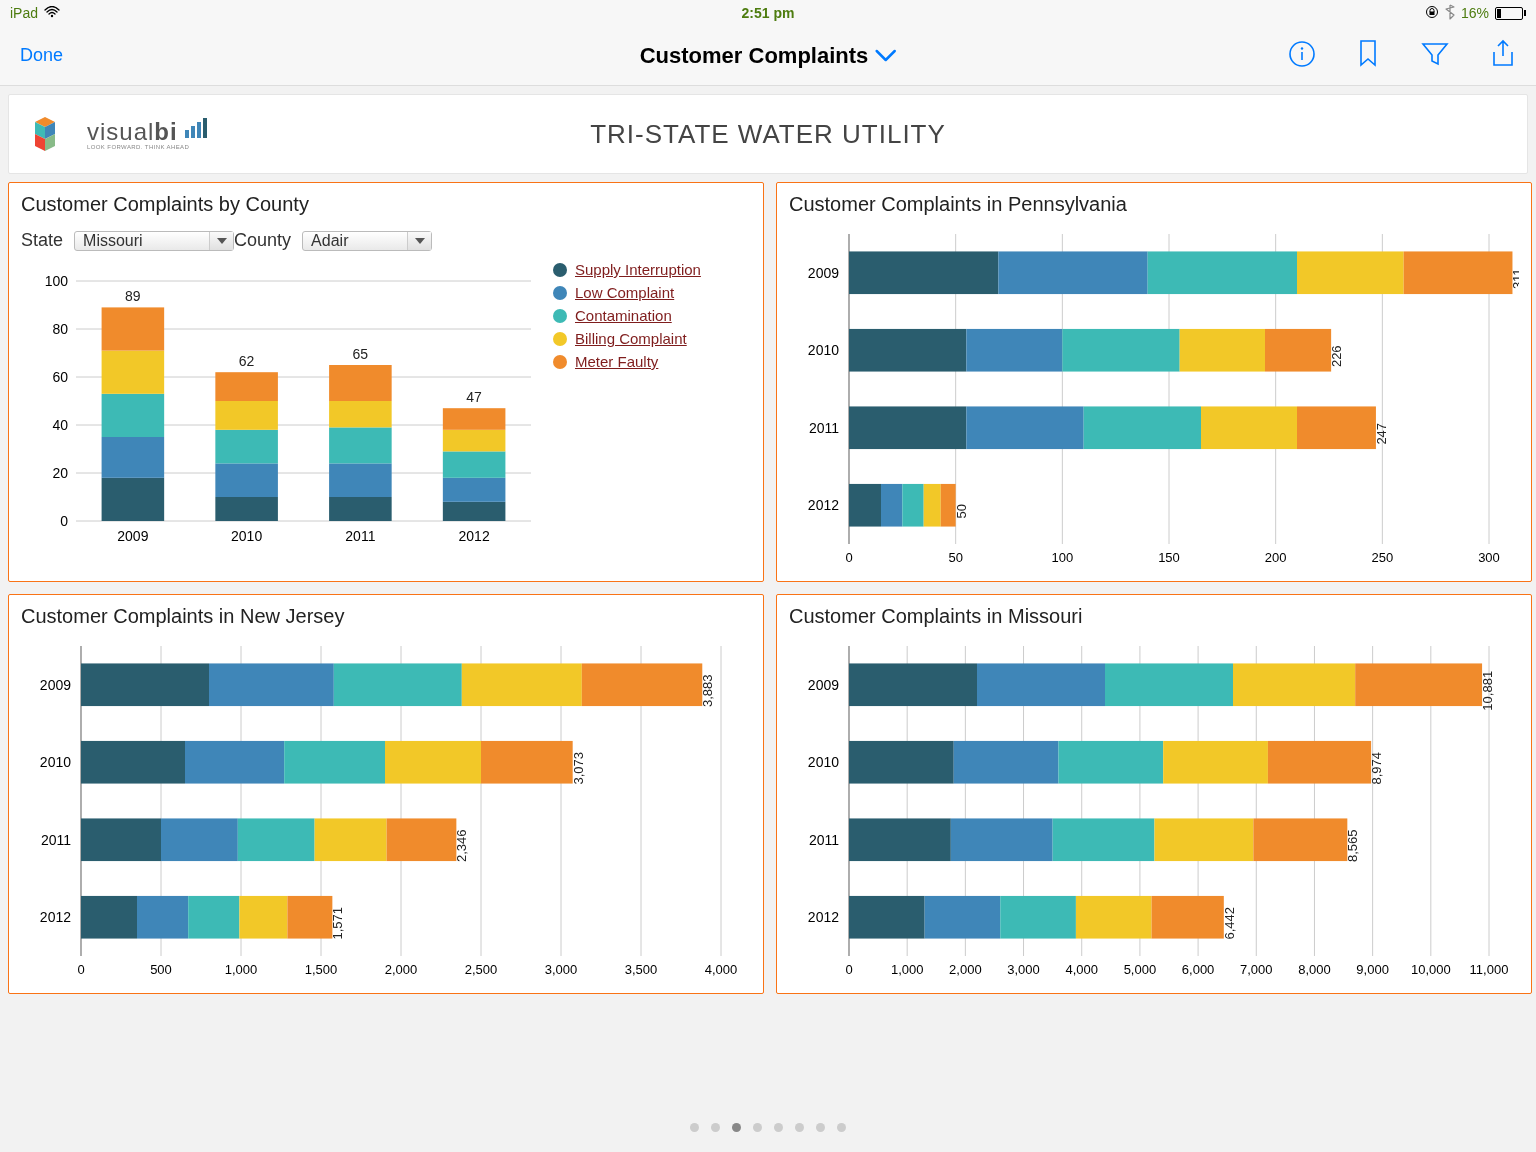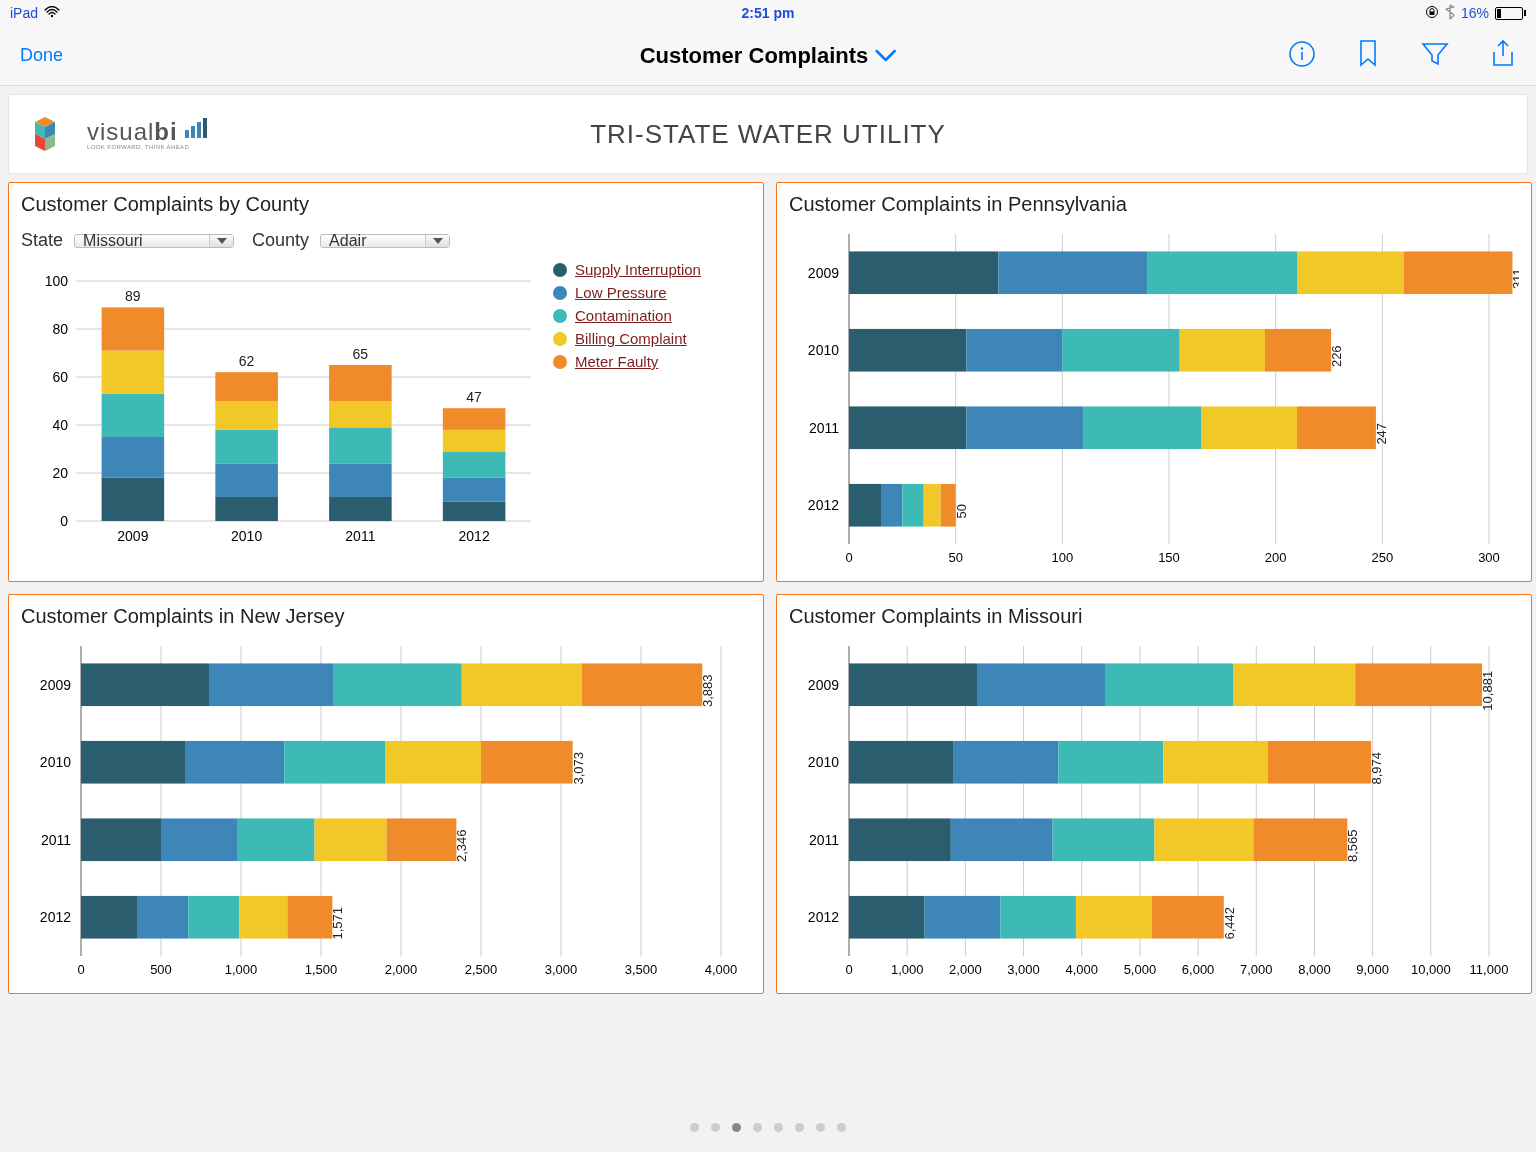--- a/index.html
+++ b/index.html
@@ -1,37 +1,37 @@
 <!DOCTYPE html>
 <html><head>
 <meta charset="utf-8">
 <style>
   * { box-sizing: border-box; margin: 0; padding: 0; }
   html, body { width: 1536px; height: 1152px; font-family: -apple-system, "Helvetica Neue", Arial, sans-serif; background: #f2f2f2; color: #333; }
-  .statusbar { height: 26px; background: #f7f7f7; display: flex; align-items: center; justify-content: space-between; padding: 0 10px; font-size: 14px; color: #1d4ed8; }
+  .statusbar { height: 26px; background: #f7f7f7; display: flex; align-items: center; justify-content: space-between; padding: 0 10px; font-size: 14px; color: #4d7c0f; }
   .statusbar .left, .statusbar .right { display: flex; align-items: center; gap: 6px; }
   .statusbar .center { position: absolute; left: 50%; transform: translateX(-50%); font-weight: 600; }
   .navbar { height: 60px; background: #f7f7f7; border-bottom: 1px solid #ddd; display: flex; align-items: center; justify-content: space-between; padding: 0 20px; position: relative; }
   .navbar .done { color: #007aff; font-size: 18px; }
   .navbar .title { position: absolute; left: 50%; transform: translateX(-50%); font-size: 22px; font-weight: 700; color: #000; display: flex; align-items: center; gap: 6px; }
   .navbar .icons { display: flex; gap: 40px; align-items: center; }
   .navbar .icons svg { stroke: #007aff; }
   .header { margin: 8px 8px 0 8px; background: #fff; border: 1px solid #e5e5e5; border-radius: 2px; height: 80px; display: flex; align-items: center; padding: 0 16px; position: relative; }
   .header .company { position: absolute; left: 50%; transform: translateX(-50%); font-size: 26px; letter-spacing: 1px; color: #444; }
   .logo { display: flex; align-items: center; gap: 22px; }
   .logo-cube { width: 40px; height: 40px; position: relative; }
   .logo-text { font-size: 24px; color: #555; letter-spacing: 1px; }
   .logo-text .bi { font-weight: 700; }
   .logo-sub { font-size: 6px; color: #888; letter-spacing: 0.4px; margin-top: -2px; }
   .grid { display: grid; grid-template-columns: 1fr 1fr; grid-template-rows: 400px 400px; gap: 12px; padding: 8px; }
   .panel { background: #fff; border: 1px solid #f97316; border-radius: 2px; padding: 10px 12px; display: flex; flex-direction: column; }
   .panel-title { font-size: 20px; color: #222; margin-bottom: 8px; }
-  .filters { display: flex; gap: 18px; font-size: 18px; color: #333; margin: 6px 0 10px 0; }
+  .filters { display: flex; gap: 0; font-size: 18px; color: #333; margin: 6px 0 10px 0; }
   .filters label { margin-right: 6px; }
-  .select { display: inline-flex; align-items: center; justify-content: space-between; width: 160px; height: 14px;
+  .select { display: inline-flex; align-items: center; justify-content: space-between; width: 160px; height: 20px;
     background: linear-gradient(#fff, #e9e9e9); border: 1px solid #bbb; border-radius: 3px; padding: 0 8px; font-size: 16px; color: #333; }
   .select .arrow { width: 0; height: 0; border-left: 5px solid transparent; border-right: 5px solid transparent; border-top: 6px solid #555; }
   .dropbox { border-left: 1px solid #ccc; width: 24px; height: 100%; display: flex; align-items: center; justify-content: center; margin-right: -8px; background: linear-gradient(#fafafa,#e0e0e0);}
   .chart-body { flex: 1; display: flex; }
   .legend { font-size: 15px; color: #7f1d1d; margin-left: 12px; text-decoration: underline; }
   .legend-row { display: flex; align-items: center; gap: 8px; margin-bottom: 6px; }
   .swatch { width: 14px; height: 14px; border-radius: 50%; }
   .pager { position: absolute; bottom: 20px; left: 50%; transform: translateX(-50%); display: flex; gap: 12px; }
   .dot { width: 9px; height: 9px; border-radius: 50%; background: #ccc; }
   .dot.active { background: #888; }
@@ -213,21 +213,21 @@
           <text x="453.125" y="141.20000000000002" text-anchor="middle" class="barlabel">47</text>
           <text x="453.125" y="280" text-anchor="middle" class="axis" font-size="14">2012</text>
         </svg>
       <div class="legend" id="legend">
           <div class="legend-row">
             <span class="swatch" style="background:#2a5d6e"></span>
             <span>Supply Interruption</span>
           </div>
           <div class="legend-row">
             <span class="swatch" style="background:#3f86b8"></span>
-            <span>Low Pressure</span>
+            <span>Low Complaint</span>
           </div>
           <div class="legend-row">
             <span class="swatch" style="background:#3dbab5"></span>
             <span>Contamination</span>
           </div>
           <div class="legend-row">
             <span class="swatch" style="background:#f2c828"></span>
             <span>Billing Complaint</span>
           </div>
           <div class="legend-row">

